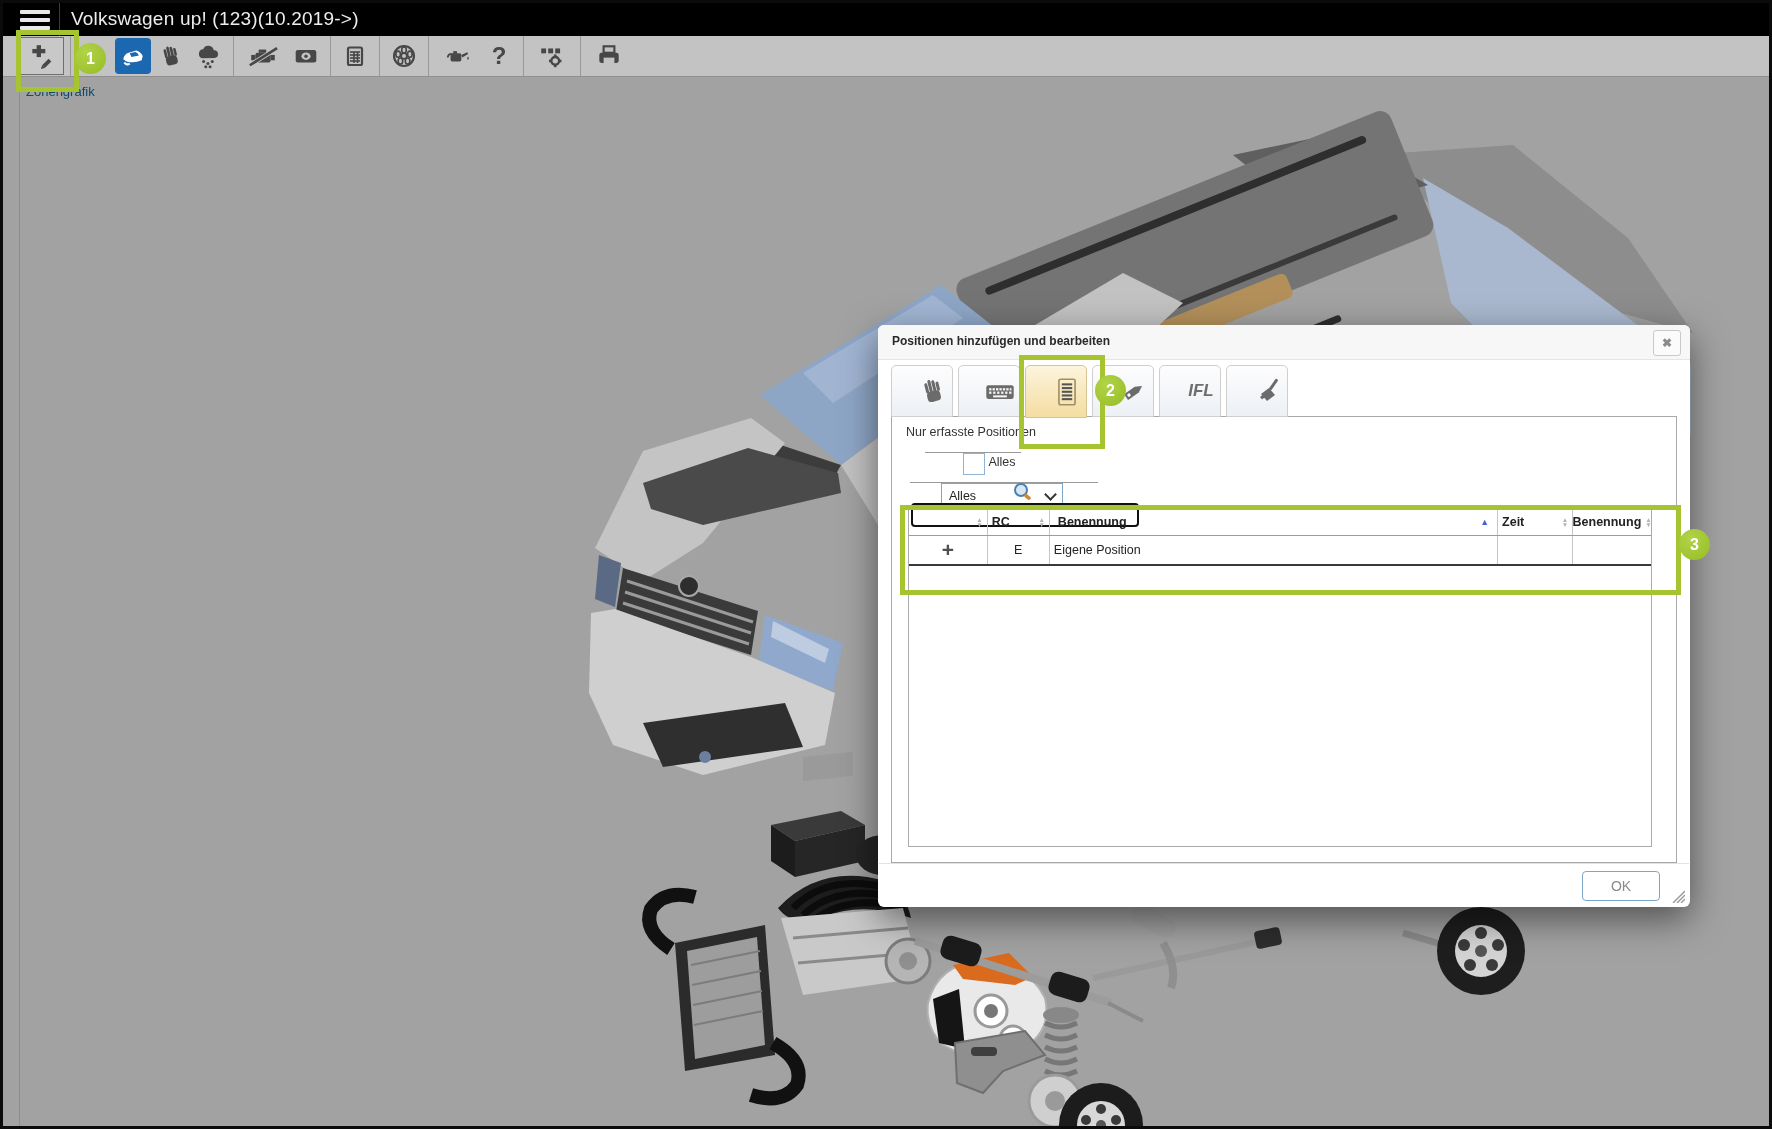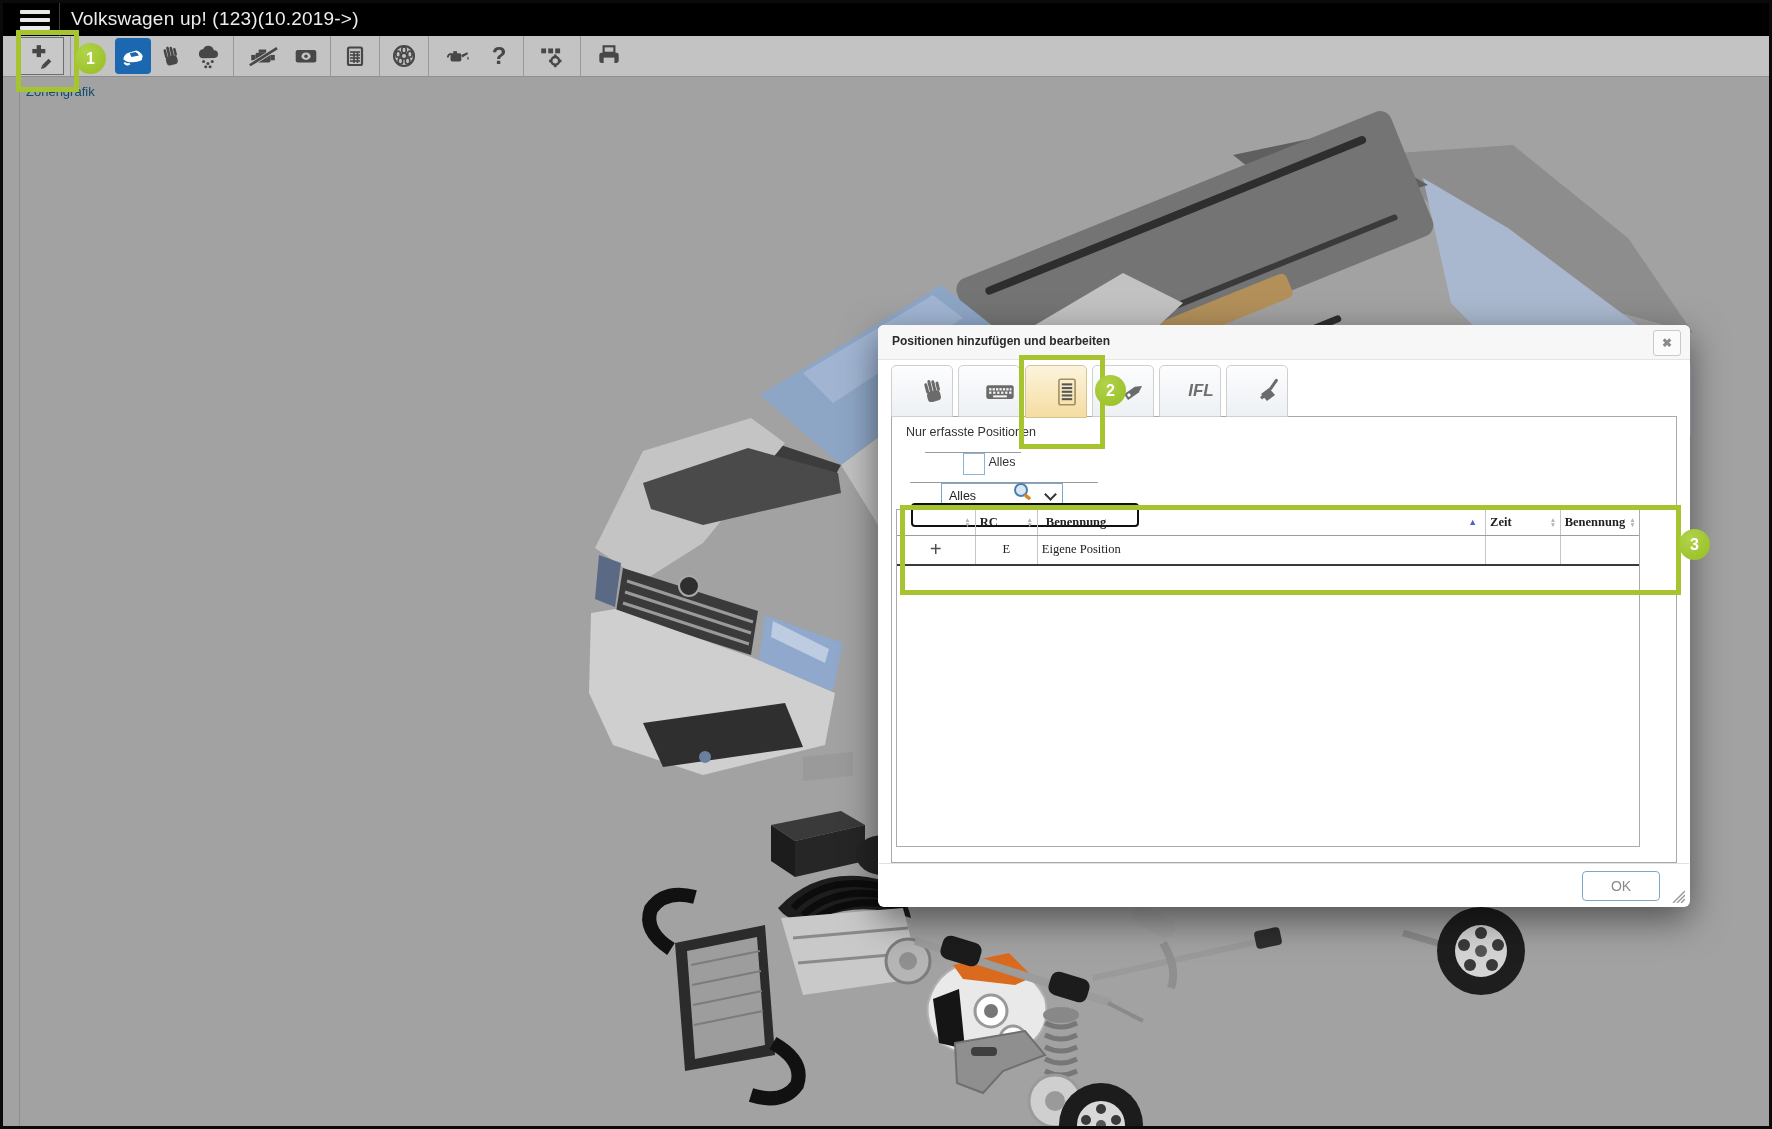--- a/index.html
+++ b/index.html
@@ -48,21 +48,21 @@
   .chk{width:22px;height:22px;border:1px solid #8fb3d2;background:#fff;appearance:none;
     -webkit-appearance:none;margin:0 0 0 6px;cursor:pointer;}
   .filter-sel-wrap{position:relative;}
   .filter-sel{appearance:none;-webkit-appearance:none;width:122px;height:25px;
     border:1px solid #7da7c9;background:#fff;font-size:12.5px;color:#222;
     padding:0 20px 0 7px;border-radius:0;font-family:"Liberation Sans",sans-serif;cursor:pointer;}
   .sel-chev{position:absolute;right:8px;top:7px;width:7px;height:7px;border-right:2px solid #333;
     border-bottom:2px solid #333;transform:rotate(45deg);pointer-events:none;}
   .search-input{margin-left:5px;width:212px;height:18px;border:2px solid #111;border-radius:4px;
     font-size:13px;padding:1px 6px;outline:none;}
-  .list-box{position:absolute;left:4px;top:92px;width:742px;height:336px;border:1px solid #ababab;font-family:Liberation Serif, serif;}
+  .list-box{position:absolute;left:16px;top:92px;width:742px;height:336px;border:1px solid #ababab;}
   table.pos{border-collapse:collapse;width:742px;font-size:12.5px;color:#222;table-layout:fixed;}
   table.pos th{height:25px;font-weight:bold;border-right:1px solid #c6c6c6;
     border-bottom:1px solid #9c9c9c;padding:0 4px;box-sizing:border-box;}
   table.pos td{height:30px;border-right:1px solid #c6c6c6;border-bottom:2px solid #3a3a3a;
     padding:0 4px;box-sizing:border-box;background:#fff;}
   table.pos th:last-child,table.pos td:last-child{border-right:none;}
   .thflex{display:flex;align-items:center;justify-content:center;gap:4px;}
   .thflex.between{justify-content:space-between;padding:0 4px;}
   .sorts{display:flex;flex-direction:column;line-height:5px;font-size:6.5px;color:#b3b3b3;margin-left:auto;}
   .asc-blue{color:#4a5fd0;font-size:9px;}

